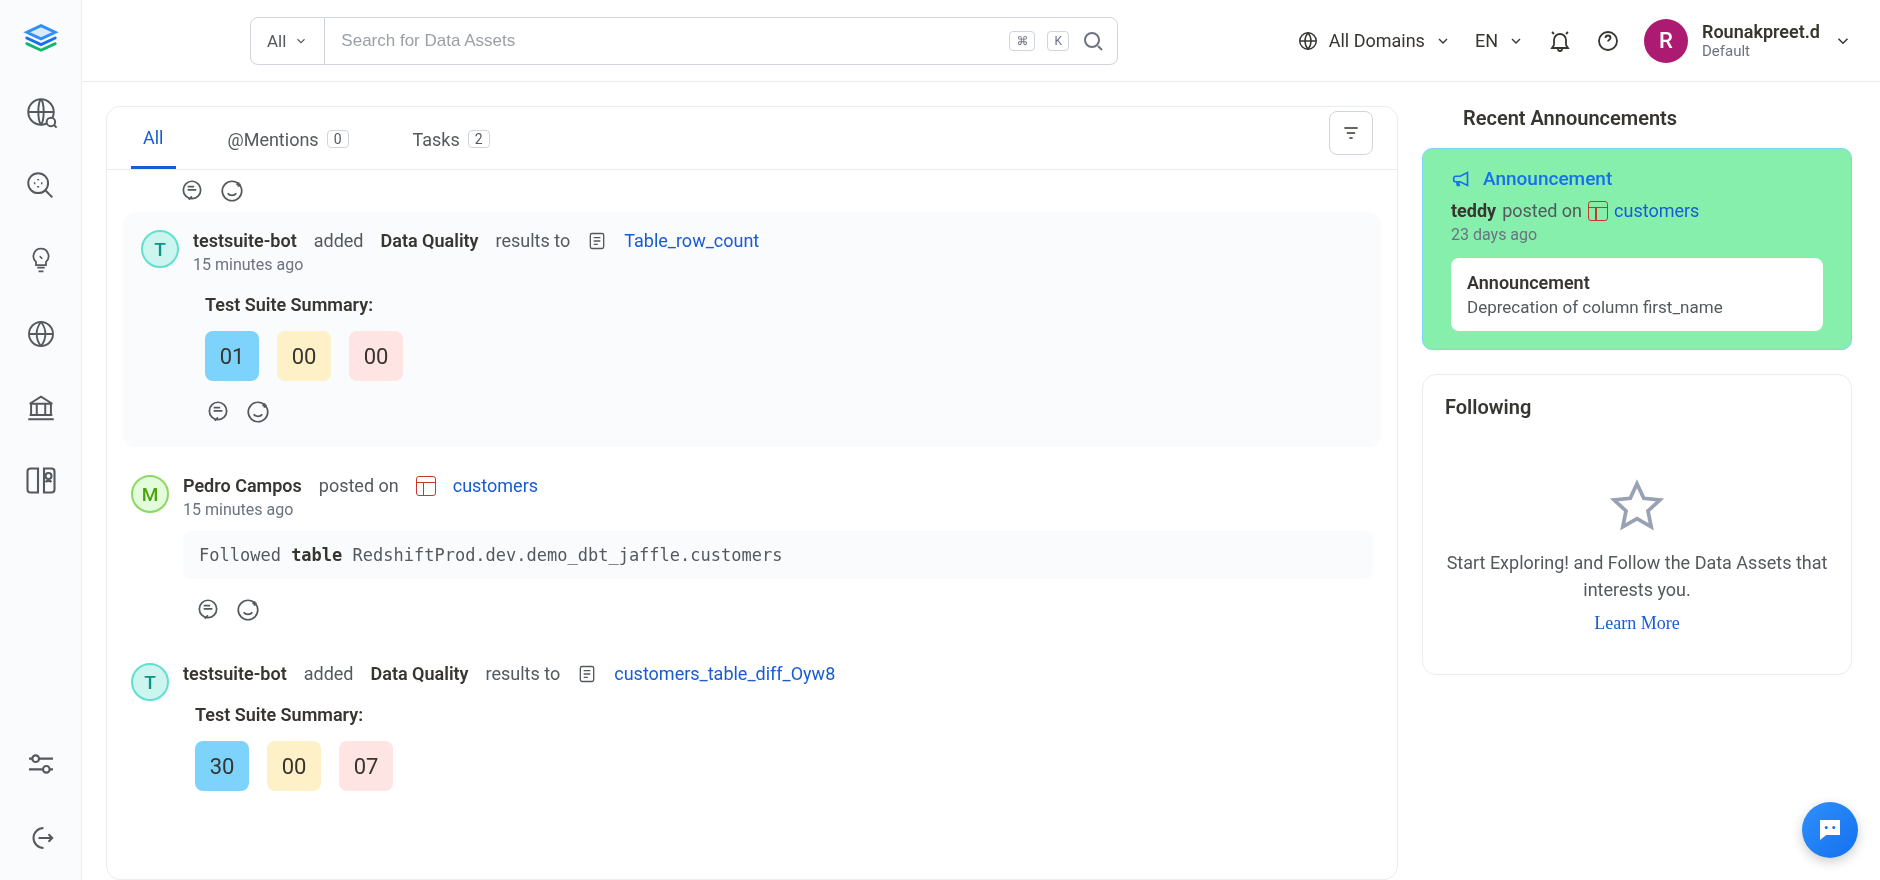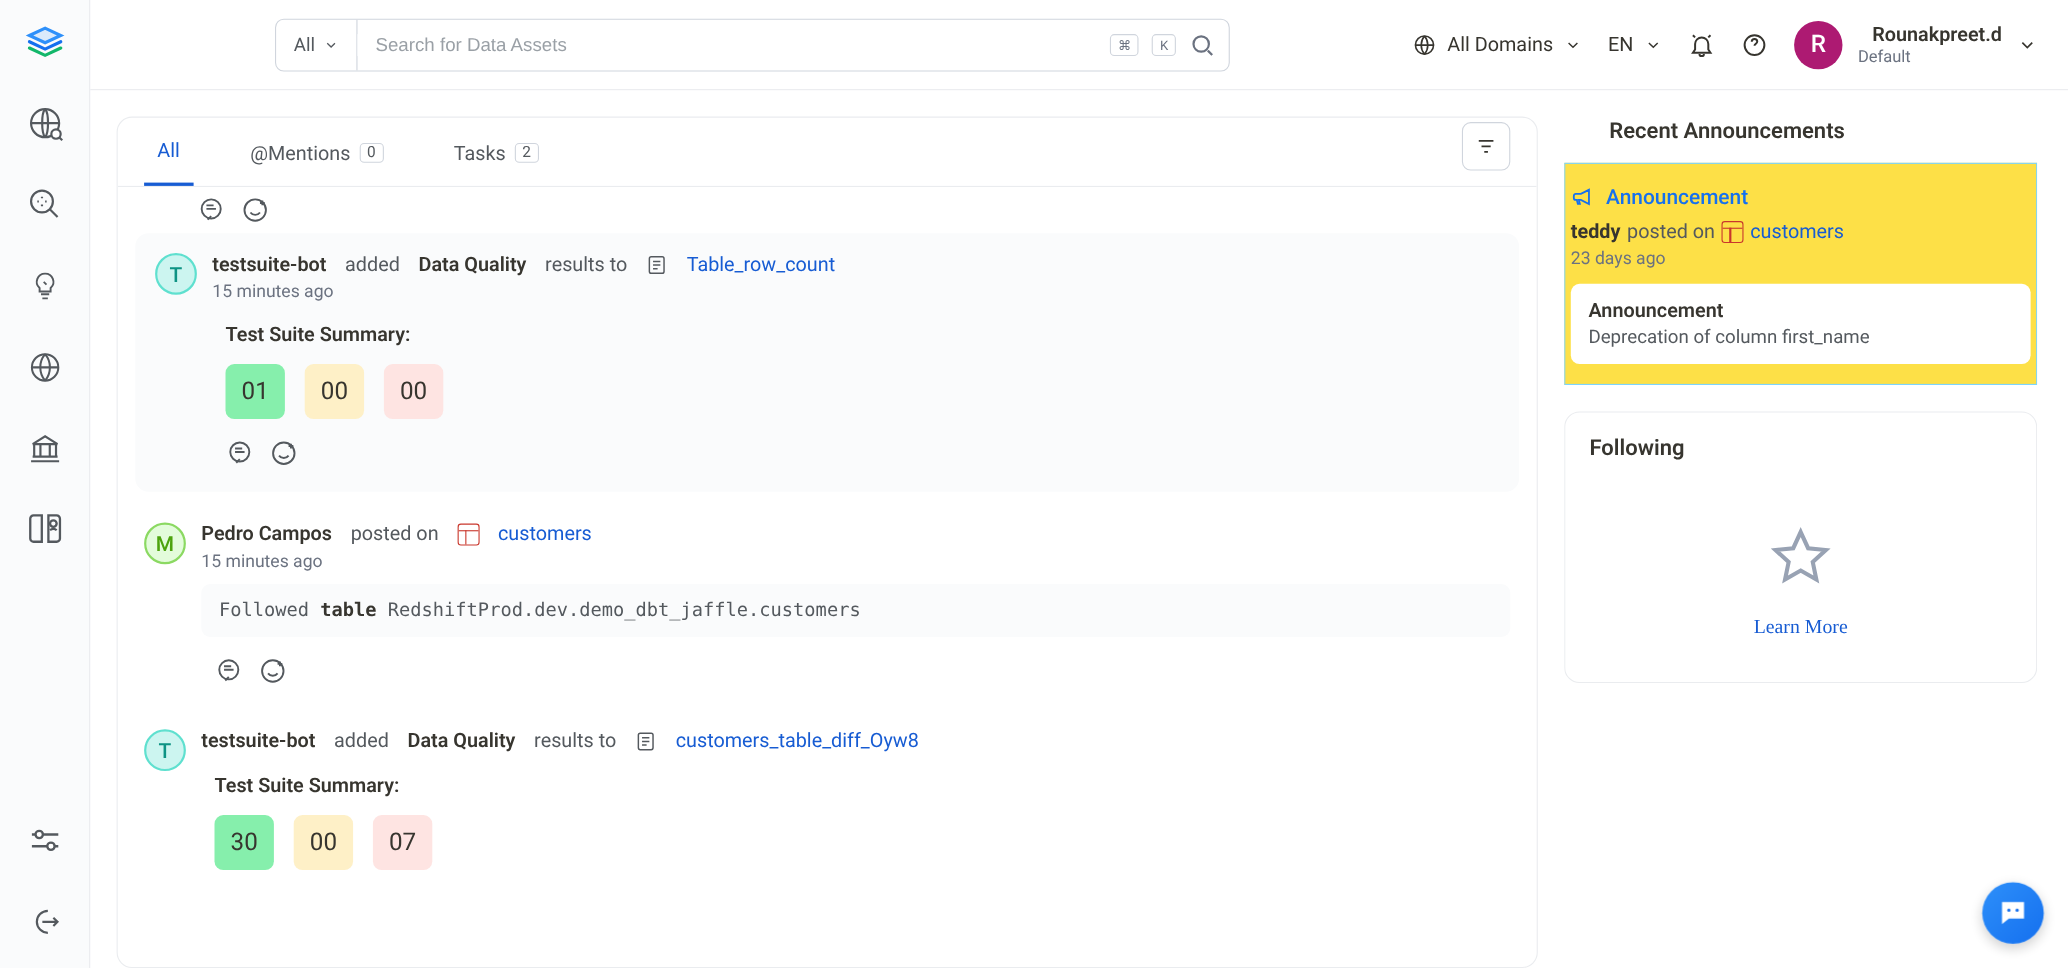--- a/index.html
+++ b/index.html
@@ -14,21 +14,21 @@
 .search-left { padding: 0 16px; border-right: 1px solid #d0d5dd; height: 100%; display: flex; align-items: center; gap: 8px; font-size: 17px; color: #54595e; }
 .search-input { flex: 1; border: 0; outline: 0; font-size: 17px; padding: 0 16px; color: #54595e; }
 .search-input::placeholder { color: #9aa0a6; }
 .kbd { border: 1px solid #d0d5dd; border-radius: 4px; padding: 2px 6px; font-size: 12px; color: #6b7280; margin-right: 4px; }
 .search-right { display: flex; align-items: center; gap: 8px; padding-right: 12px; }
 .topbar-spacer { flex: 1; }
 .topbar-item { display: flex; align-items: center; gap: 10px; font-size: 18px; color: #37352f; cursor: pointer; }
 .avatar-badge { width: 44px; height: 44px; border-radius: 50%; background: #ad1a72; color: #fff; display: flex; align-items: center; justify-content: center; font-size: 22px; font-weight: 500; }
 .userblock { display: flex; align-items: center; gap: 14px; }
 .usercol { display: flex; flex-direction: column; }
-.username { font-size: 18px; font-weight: 600; margin-left: 13px; }
+.username { font-size: 18px; font-weight: 600; }
 .userrole { font-size: 15px; color: #6b7280; }
 .content { flex: 1; display: flex; gap: 24px; padding: 24px 28px 0 24px; overflow: hidden; }
 .feed-panel { flex: 1; border: 1px solid #eaecef; border-radius: 14px; background: #fff; display: flex; flex-direction: column; overflow: hidden; }
 .tabs-row { display: flex; align-items: center; padding: 0 24px; border-bottom: 1px solid #eaecef; position: relative; }
 .tab { padding: 20px 12px 18px; font-size: 18px; color: #54595e; cursor: pointer; display: flex; align-items: center; gap: 8px; margin-right: 40px; }
 .tab.active { color: #175cd3; border-bottom: 3px solid #175cd3; }
 .badge { border: 1px solid #d0d5dd; border-radius: 4px; padding: 0 6px; font-size: 14px; color: #54595e; }
 .filter-btn { margin-left: auto; width: 44px; height: 44px; border: 1px solid #d0d5dd; border-radius: 8px; display: flex; align-items: center; justify-content: center; cursor: pointer; margin-bottom: 10px; }
 .feed-scroll { flex: 1; overflow-y: auto; padding-bottom: 40px; }
 .feed-item { padding: 20px 24px; }
@@ -39,30 +39,30 @@
 .av-green { background: #e3fcdb; color: #4ca30d; border-color: #8bd962; }
 .actor-body { flex: 1; }
 .actor-line { font-size: 18px; color: #54595e; display: flex; align-items: center; flex-wrap: wrap; gap: 17px; }
 .actor-line b { color: #37352f; font-weight: 600; }
 .link { color: #175cd3; cursor: pointer; }
 .ts { font-size: 16px; color: #6b7280; margin-top: 4px; }
 .summary-block { margin-top: 14px; padding: 6px 0 0 12px; }
 .summary-title { font-size: 18px; font-weight: 600; margin-bottom: 16px; }
 .stat-row { display: flex; gap: 18px; }
 .stat { width: 54px; height: 50px; border-radius: 8px; display: flex; align-items: center; justify-content: center; font-size: 22px; color: #37352f; }
-.stat.green { background: #86efac; }
+.stat.green { background: #7dd3fc; }
 .stat.yellow { background: #fef0c7; }
 .stat.red { background: #fee4e2; }
 .react-row { display: flex; gap: 14px; margin-top: 18px; margin-left: 12px; }
 .react-btn { width: 26px; height: 26px; color: #54595e; cursor: pointer; }
 .follow-box { background: #fafbfc; border-radius: 8px; padding: 14px 16px; margin-top: 12px; font-size: 17px; color: #54595e; font-family: ui-monospace, monospace; }
 .follow-box b { color: #37352f; }
 .right-col { width: 430px; display: flex; flex-direction: column; gap: 24px; overflow-y: auto; }
 .section-title { font-size: 20px; font-weight: 600; margin-bottom: 18px; margin-left: 41px; }
-.ann-card { border: 1px solid #7cd4fd; background: #fde047; border-radius: 0; padding: 18px 5px; }
+.ann-card { border: 1px solid #7cd4fd; background: #86efac; border-radius: 10px; padding: 18px 28px; }
 .ann-head { display: flex; align-items: center; gap: 10px; color: #1570ef; font-size: 19px; font-weight: 500; margin-bottom: 10px; }
 .ann-line { font-size: 18px; color: #54595e; display: flex; align-items: center; gap: 6px; flex-wrap: wrap; }
 .ann-line b { color: #37352f; }
 .ann-ts { font-size: 16px; color: #6b7280; margin-top: 4px; }
 .ann-body { background: #fff; border-radius: 8px; padding: 14px 16px; margin-top: 14px; }
 .ann-body-title { font-size: 18px; font-weight: 600; margin-bottom: 4px; }
 .ann-body-text { font-size: 17px; color: #54595e; }
 .follow-card { border: 1px solid #eaecef; border-radius: 14px; padding: 20px 22px 40px; text-align: center; }
 .follow-title { font-size: 20px; font-weight: 600; text-align: left; margin-bottom: 60px; }
 .follow-star { color: #98a2b3; margin-bottom: 14px; }
@@ -359,20 +359,21 @@
           </div>
         </div>
 
         <div class="follow-card">
           <div class="follow-title">Following</div>
           <div class="follow-star">
             <svg width="56" height="56" viewBox="0 0 24 24" fill="none" stroke="currentColor" stroke-width="1.6" style="margin:0 auto">
                 <path d="M12 2l2.9 6.3 6.9.7-5.1 4.7 1.4 6.8L12 17l-6.1 3.5 1.4-6.8L2.2 9l6.9-.7z"></path>
               </svg>
           </div>
+          <div class="follow-text">Start Exploring! and Follow the Data Assets that interests you.</div>
           <span class="learn-more">Learn More</span>
         </div>
       </div>
     </div>
   </div>
 </div>
 
 <div class="chat-fab">
   <svg width="30" height="30" viewBox="0 0 24 24" fill="#fff">
       <path d="M4 4h16v12H9l-5 4z"></path>

